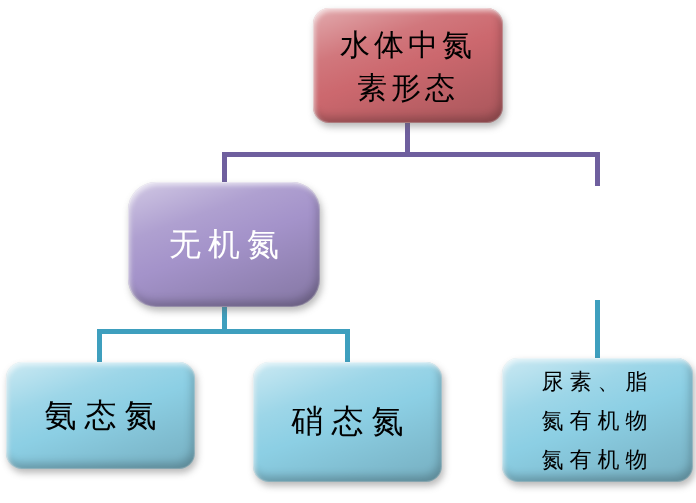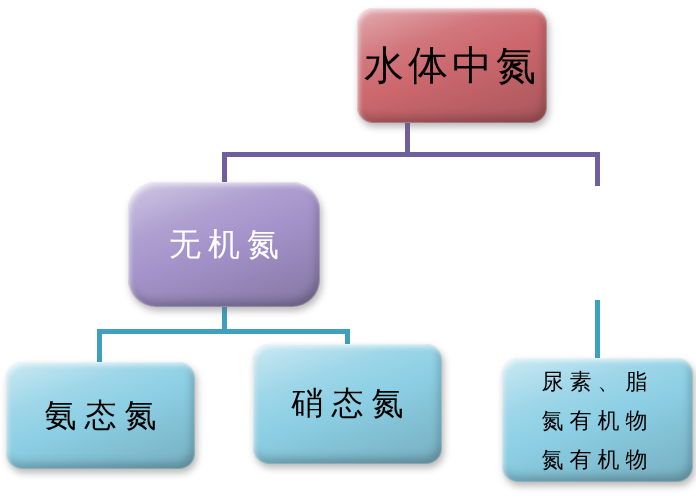--- a/index.html
+++ b/index.html
@@ -25,21 +25,21 @@
       inset -3px -6px 9px rgba(0,0,0,0.22),
       inset 0 0 0 1px rgba(255,255,255,0.30),
       2px 4px 7px rgba(100,100,100,0.45);
   }
   .node .label{display:block;width:100%;}
   .node .ln{display:block;}
   .node.root{
     background-color:var(--root-fill,#CC686E);
     background-image:linear-gradient(160deg,rgba(255,255,255,0.45) 0%,rgba(255,255,255,0.10) 30%,rgba(255,255,255,0) 50%,rgba(0,0,0,0.18) 100%);
     color:#000000;
-    font-size:40px;line-height:43px;letter-spacing:4px;margin-left:44px;
+    font-size:30px;line-height:43px;letter-spacing:4px;
   }
   .node.branch{
     background-color:var(--branch-fill,#A493CA);
     background-image:linear-gradient(160deg,rgba(255,255,255,0.50) 0%,rgba(255,255,255,0.12) 30%,rgba(255,255,255,0) 50%,rgba(0,0,0,0.20) 100%);
     color:#ffffff;
     font-size:32px;letter-spacing:7px;text-indent:7px;border-radius:28px;
   }
   .node.leaf{
     background-color:var(--leaf-fill,#8CCFE4);
     background-image:linear-gradient(160deg,rgba(255,255,255,0.55) 0%,rgba(255,255,255,0.15) 30%,rgba(255,255,255,0) 50%,rgba(0,0,0,0.16) 100%);
@@ -47,21 +47,21 @@
     font-size:32px;letter-spacing:8px;text-indent:8px;
   }
   .node.leaf.multiline{
     font-size:22px;line-height:39px;letter-spacing:6px;text-indent:0;
   }
   
   #node-root      {left:313px;top:8px;  width:190px;height:115px;}
   #node-inorganic {left:128px;top:182px;width:192px;height:125px;}
   #node-organic   {left:500px;top:182px;width:193px;height:120px;}
   #node-ammonia   {left:6px;  top:362px;width:189px;height:107px;}
-  #node-nitrate   {left:253px;top:344px;width:189px;height:120px;}
+  #node-nitrate   {left:253px;top:362px;width:189px;height:120px;}
   #node-organics  {left:502px;top:358px;width:191px;height:124px;}
   
   #p-stem   {left:405px;top:118px;width:5px;height:39px;}
   #p-horiz  {left:222px;top:152px;width:378px;height:5px;}
   #p-drop-l {left:222px;top:152px;width:5px;height:34px;}
   #p-drop-r {left:595px;top:152px;width:5px;height:34px;}
   #c-stem   {left:222px;top:303px;width:5px;height:31px;}
   #c-horiz  {left:97px; top:329px;width:253px;height:5px;}
   #c-drop-l {left:97px; top:329px;width:5px;height:36px;}
   #c-drop-r {left:345px;top:329px;width:5px;height:36px;}
@@ -80,20 +80,21 @@
   <div class="conn cyan" id="c-stem"></div>
   <div class="conn cyan" id="c-horiz"></div>
   <div class="conn cyan" id="c-drop-l"></div>
   <div class="conn cyan" id="c-drop-r"></div>
 
   <div class="conn cyan" id="c-line-r"></div>
 
   <div class="node root" id="node-root">
     <span class="label">
       <span class="ln">水体中氮</span>
+      <span class="ln">素形态</span>
     </span>
   </div>
 
   <div class="node branch" id="node-inorganic">
     <span class="label">无机氮</span>
   </div>
 
 
   <div class="node leaf" id="node-ammonia">
     <span class="label">氨态氮</span>

